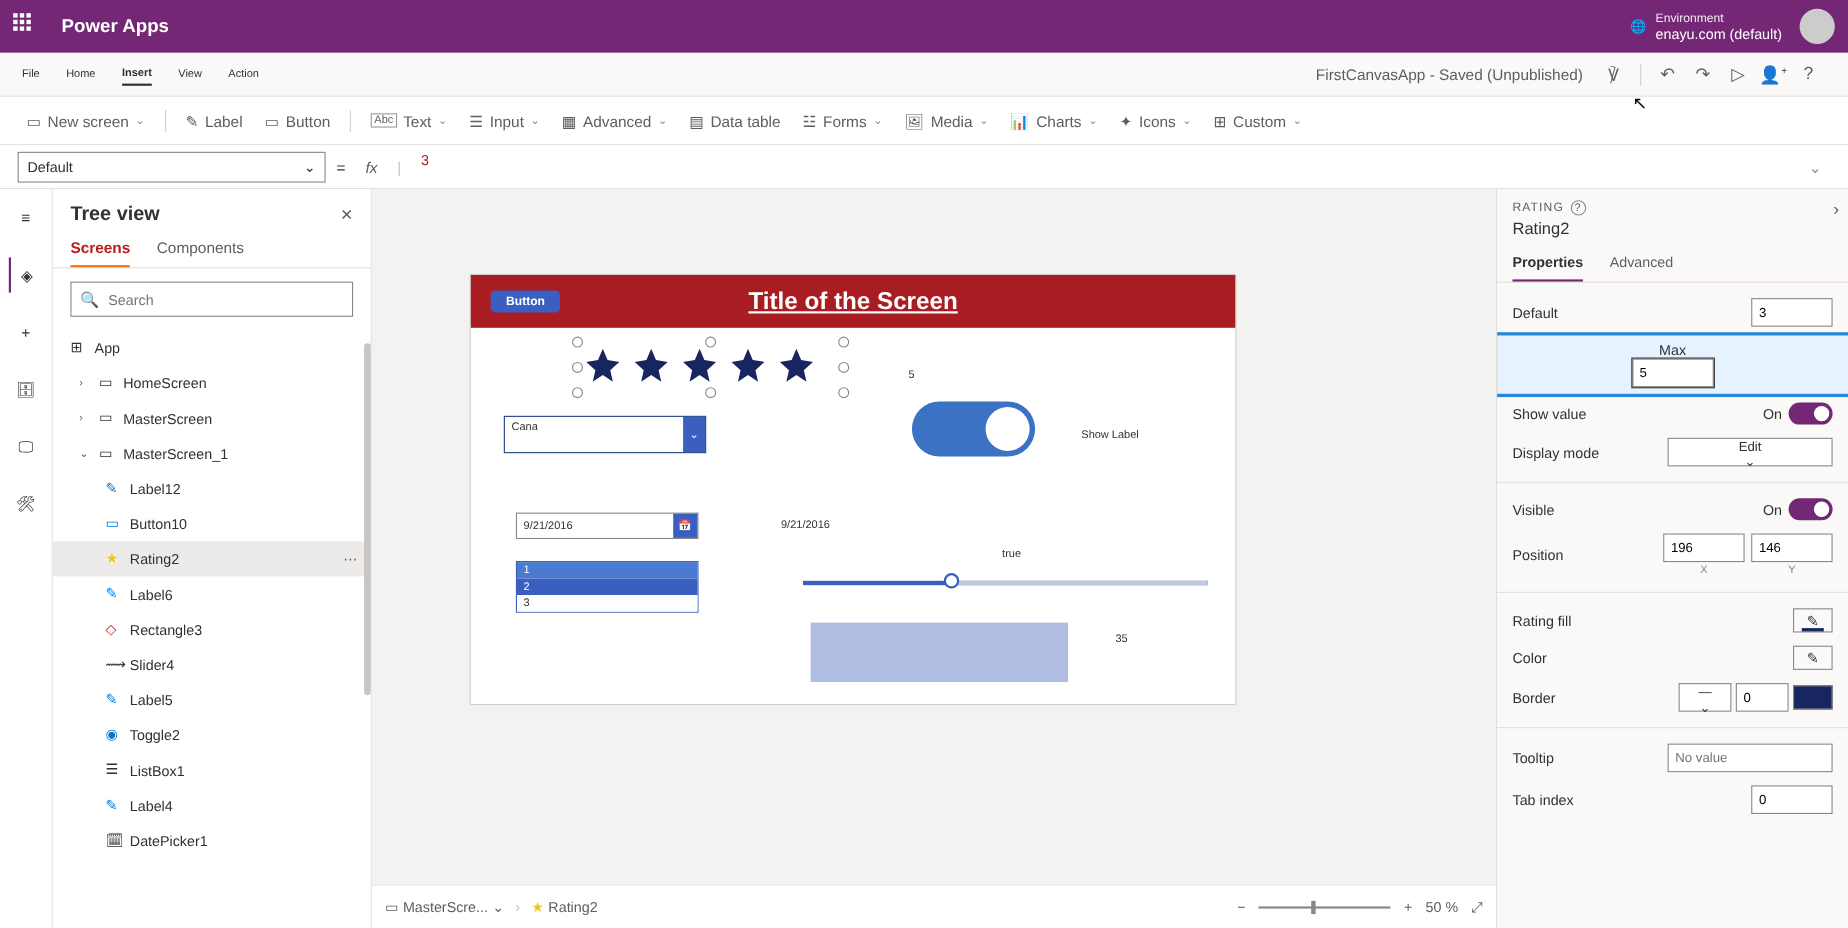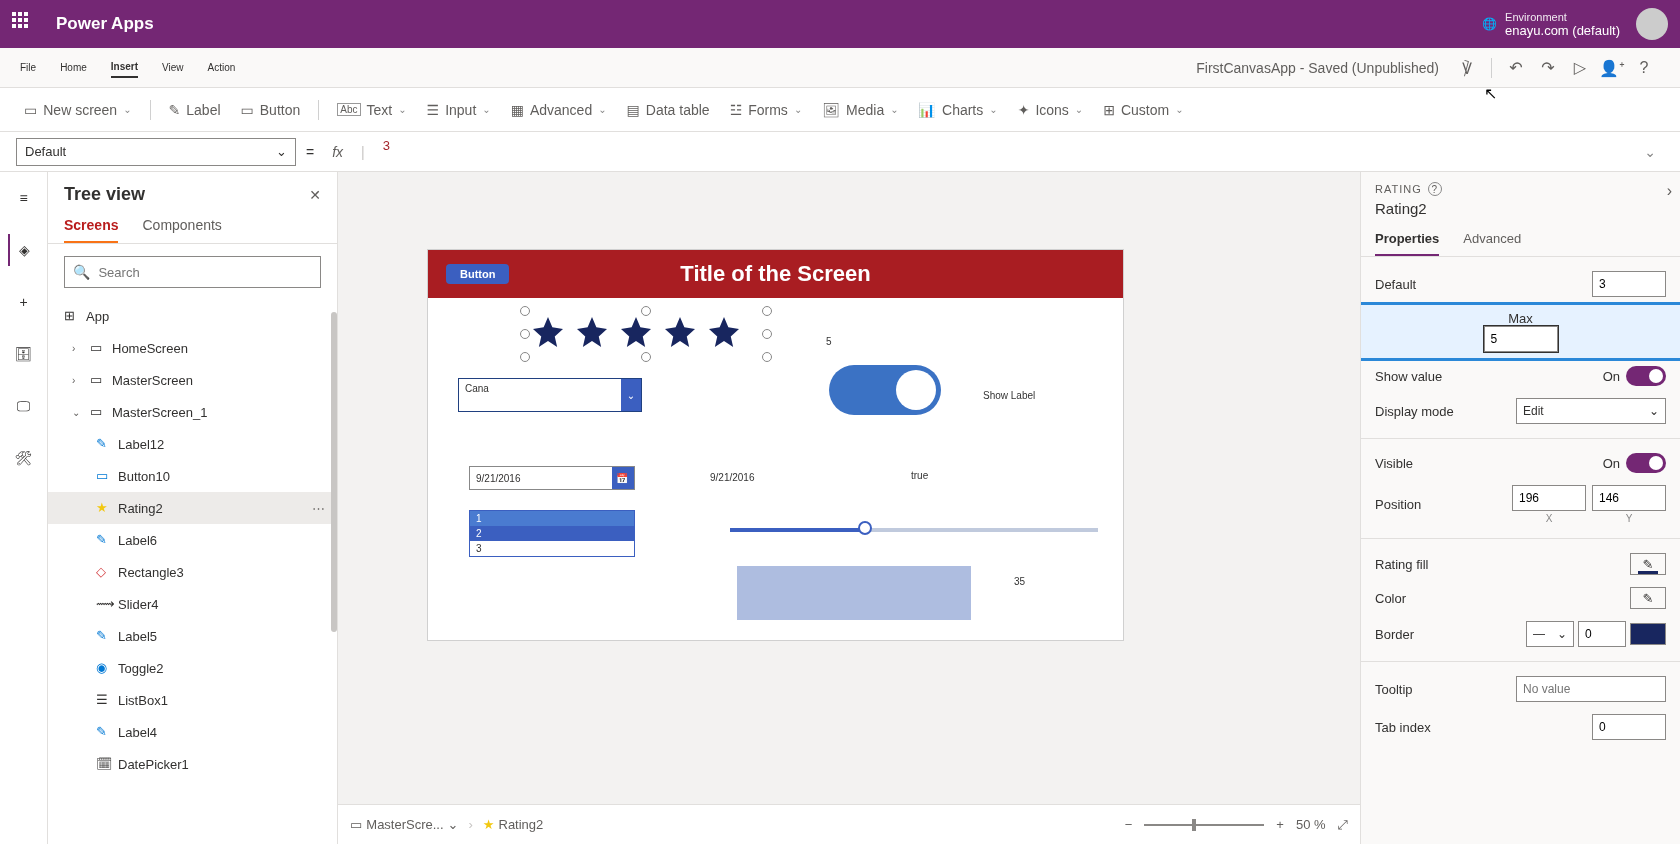--- a/index.html
+++ b/index.html
@@ -63,21 +63,21 @@
 .tree-item.selected { background: #edebe9; }
 .tree-item .chev { width: 12px; font-size: 10px; color: #605e5c; }
 .tree-item .ticon { width: 16px; height: 16px; }
 .tree-item .more { position: absolute; right: 12px; color: #605e5c; }
 .tree-scroll-thumb { position: absolute; right: 0; top: 140px; width: 6px; height: 320px; background: #c8c6c4; border-radius: 3px; }
 
 
 .canvas-area { flex: 1; background: #f3f2f1; position: relative; overflow: hidden; }
 .canvas-screen { position: absolute; left: 90px; top: 78px; width: 695px; height: 390px; background: #fff; box-shadow: 0 0 0 1px #d0d0d0; }
 .cv-header { height: 48px; background: #a91d22; display: flex; align-items: center; justify-content: center; position: relative; }
-.cv-header .cv-title { color: #fff; font-size: 22px; font-weight: 700; }
+.cv-header .cv-title { color: #fff; font-size: 22px; font-weight: 700; text-decoration: underline; }
 .cv-header .cv-btn { position: absolute; left: 18px; background: #3b5fc0; color: #fff; border-radius: 4px; padding: 4px 14px; font-size: 11px; font-weight: 600; }
 .cv-rating { position: absolute; left: 98px; top: 62px; width: 240px; height: 44px; }
 .cv-rating .stars { display: flex; gap: 8px; padding: 2px 4px; }
 .star { width: 36px; height: 36px; }
 .sel-handle { width: 10px; height: 10px; border: 1px solid #888; border-radius: 50%; background: #fff; position: absolute; }
 .cv-dd { position: absolute; left: 30px; top: 128px; width: 184px; height: 34px; border: 1px solid #204080; display: flex; }
 .cv-dd .dd-text { flex: 1; padding: 4px 6px; font-size: 10px; }
 .cv-dd .dd-chev { width: 20px; background: #3b5fc0; display: flex; align-items: center; justify-content: center; color: #fff; font-size: 10px; }
 .cv-toggle-big { position: absolute; left: 401px; top: 115px; width: 112px; height: 50px; background: #3b72c4; border-radius: 25px; }
 .cv-toggle-big .knob { position: absolute; width: 40px; height: 40px; border-radius: 50%; background: #fff; top: 5px; right: 5px; }
@@ -109,21 +109,21 @@
 .rp-head .rp-name { font-size: 15px; margin-top: 4px; color: #323130; }
 .rp-head .rp-expand { position: absolute; right: 8px; top: 182px; font-size: 16px; color: #605e5c; cursor: pointer; }
 .rp-tabs { display: flex; gap: 24px; padding: 10px 14px 0 14px; border-bottom: 1px solid #e1dfdd; }
 .rp-tab { padding-bottom: 8px; font-size: 13px; color: #605e5c; cursor: pointer; }
 .rp-tab.active { color: #323130; font-weight: 600; border-bottom: 2px solid #742774; }
 .rp-body { flex: 1; overflow-y: auto; padding: 8px 0; }
 .rp-row { display: flex; align-items: center; justify-content: space-between; padding: 6px 14px; font-size: 13px; }
 .rp-row.highlight { background: #e6f2ff; outline: 3px solid #2b88d8; margin: 2px 0; flex-direction: column; }
 .rp-input { width: 74px; height: 26px; border: 1px solid #8a8886; padding: 0 6px; font-size: 12px; background: #fff; }
 .rp-input.wide { width: 150px; }
-.rp-select { width: 150px; height: 26px; border: 1px solid #8a8886; background: #fff; font-size: 12px; padding: 0 6px; display: flex; align-items: center; justify-content: space-between; }
+.rp-select { width: 150px; height: 26px; border: 1px solid #8a8886; background: #fff; font-size: 12px; padding: 0 6px; display: flex; align-items: center; justify-content: space-between; flex-direction: column; }
 .toggle-sw { width: 40px; height: 20px; border-radius: 10px; background: #742774; position: relative; }
 .toggle-sw .tk { position: absolute; width: 14px; height: 14px; border-radius: 50%; background: #fff; top: 3px; right: 3px; }
 .rp-pair { display: flex; gap: 6px; }
 .rp-sublabel { font-size: 10px; color: #888; text-align: center; padding-top: 2px; }
 .rp-hr { border-top: 1px solid #e1dfdd; margin: 8px 0; }
 .color-swatch { width: 36px; height: 22px; border: 1px solid #8a8886; }
 
 
 .cursor-img { position: absolute; left: 1484px; top: 84px; font-size: 16px; color: #000; pointer-events: none; }
 
@@ -379,21 +379,21 @@
         </div>
       <div class="cv-toggle-big">
           <div class="knob"></div>
         </div>
       <div class="cv-lbl" style="left:555px;top:140px;">Show Label</div>
       <div class="cv-date">
           <div class="dt-txt">9/21/2016</div>
           <div class="dt-icon">📅</div>
         </div>
       <div class="cv-lbl" style="left:282px;top:222px;">9/21/2016</div>
-      <div class="cv-lbl" style="left:483px;top:220px;">true</div>
+      <div class="cv-lbl" style="left:483px;top:248px;">true</div>
       <div class="cv-listbox">
         <div class="lb-item i1">1</div>
         <div class="lb-item i2">2</div>
         <div class="lb-item i3">3</div>
       </div>
       <div class="cv-slider">
           <div class="sl-rest"></div>
           <div class="sl-thumb"></div>
         </div>
       <div class="cv-rect"></div>

